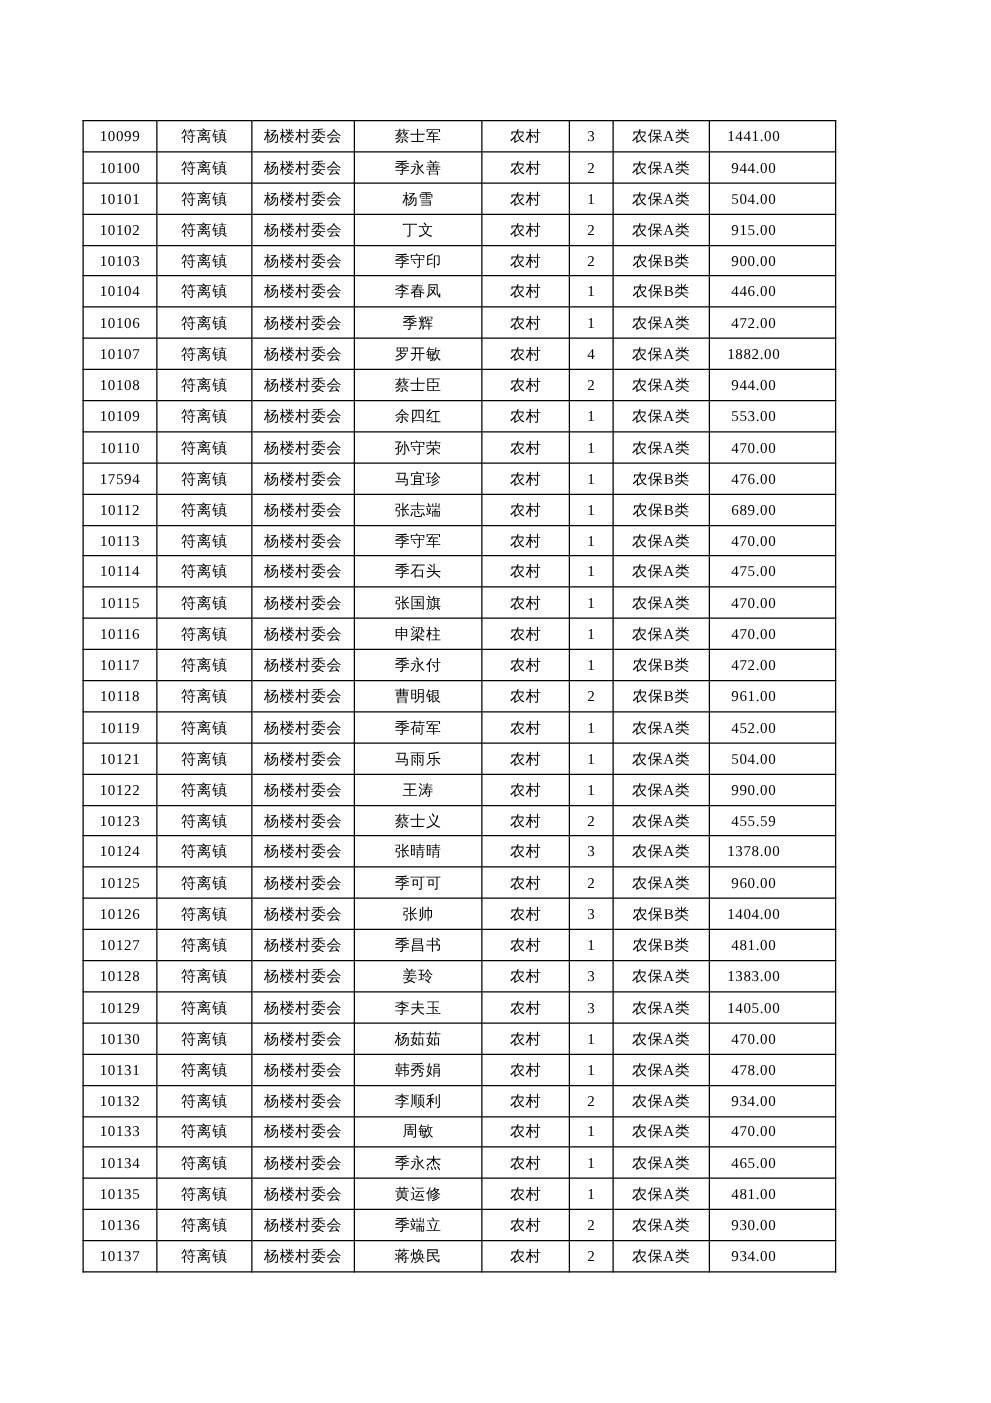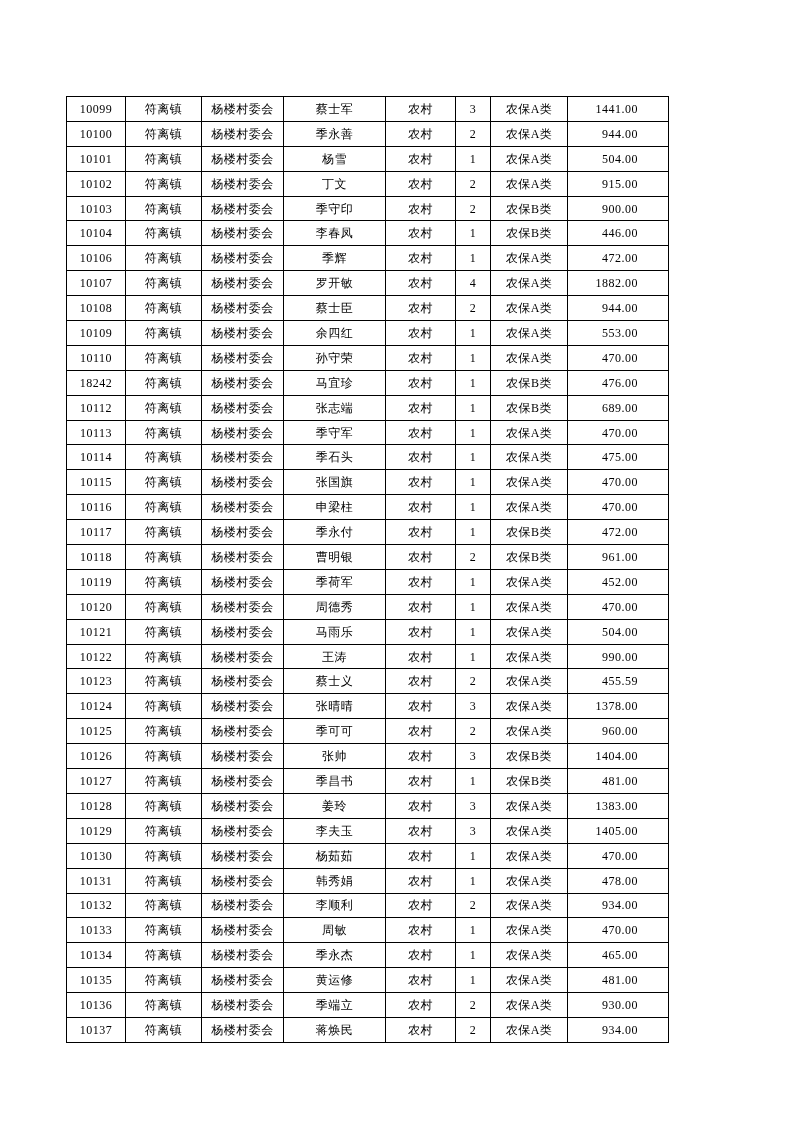--- a/index.html
+++ b/index.html
@@ -29,21 +29,20 @@
     font-size: 12px;
     line-height: 1;
     height: 23.9px;
     text-align: center;
     padding: 0;
     white-space: nowrap;
     overflow: hidden;
     letter-spacing: 0.5px;
   }
   table.records td.amount {
-    text-align: right;
     padding-right: 30px;
   }
 </style>
 </head>
 <body>
 
 <div class="sheet">
   <table class="records">
     <colgroup>
       <col style="width:59px">
@@ -160,21 +159,21 @@
           <td>10110</td>
           <td>符离镇</td>
           <td>杨楼村委会</td>
           <td>孙守荣</td>
           <td>农村</td>
           <td>1</td>
           <td>农保A类</td>
           <td class="amount">470.00</td>
         </tr>
         <tr>
-          <td>18242</td>
+          <td>17594</td>
           <td>符离镇</td>
           <td>杨楼村委会</td>
           <td>马宜珍</td>
           <td>农村</td>
           <td>1</td>
           <td>农保B类</td>
           <td class="amount">476.00</td>
         </tr>
         <tr>
           <td>10112</td>
@@ -248,30 +247,20 @@
         </tr>
         <tr>
           <td>10119</td>
           <td>符离镇</td>
           <td>杨楼村委会</td>
           <td>季荷军</td>
           <td>农村</td>
           <td>1</td>
           <td>农保A类</td>
           <td class="amount">452.00</td>
-        </tr>
-        <tr>
-          <td>10120</td>
-          <td>符离镇</td>
-          <td>杨楼村委会</td>
-          <td>周德秀</td>
-          <td>农村</td>
-          <td>1</td>
-          <td>农保A类</td>
-          <td class="amount">470.00</td>
         </tr>
         <tr>
           <td>10121</td>
           <td>符离镇</td>
           <td>杨楼村委会</td>
           <td>马雨乐</td>
           <td>农村</td>
           <td>1</td>
           <td>农保A类</td>
           <td class="amount">504.00</td>

